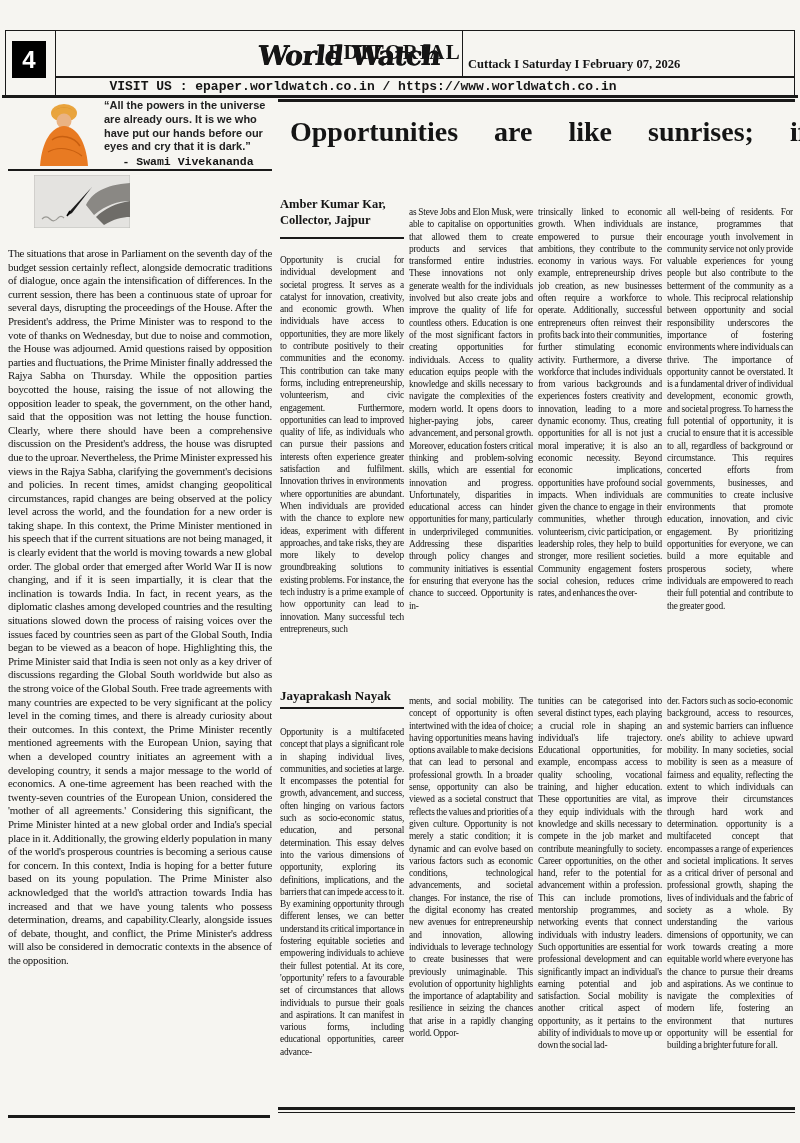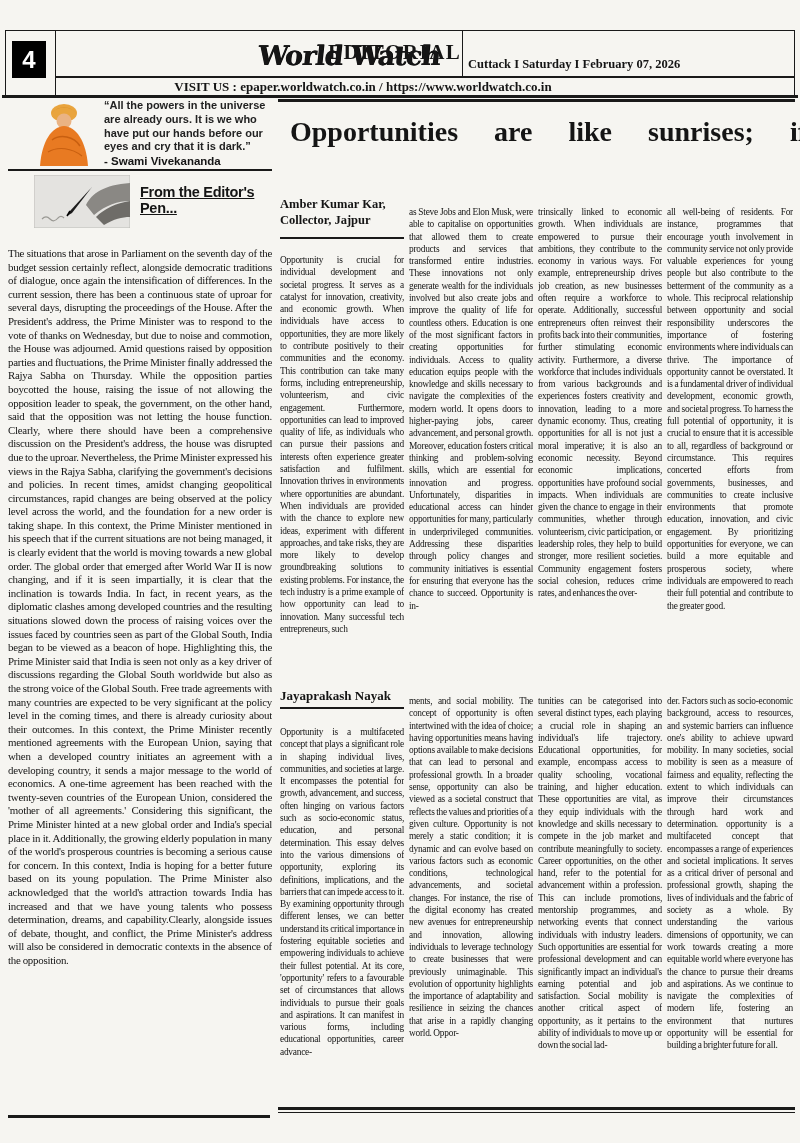--- a/index.html
+++ b/index.html
@@ -9,28 +9,28 @@
   .vr{position:absolute;background:#1a1a1a;}
 
   
   .pageno{position:absolute;left:12px;top:41px;width:34px;height:37px;background:#000;color:#fff;
           font-family:"Liberation Sans",sans-serif;font-weight:bold;font-size:24px;
           display:flex;align-items:center;justify-content:center;}
   .masthead{position:absolute;left:258px;top:40px;font-family:"DejaVu Serif",serif;font-weight:bold;
             font-size:27px;letter-spacing:-1px;transform:skewX(-6deg);text-shadow:0.5px 0 #000;}
   .section{position:absolute;left:328px;top:40px;font-weight:bold;font-size:21px;letter-spacing:1.5px;text-align:center;}
   .dateline{position:absolute;left:468px;top:57px;font-weight:bold;font-size:12.5px;}
-  .visit{position:absolute;left:0;top:79px;width:726px;text-align:center;font-weight:bold;font-size:13px;}
+  .visit{position:absolute;left:0;top:79px;width:726px;text-align:center;font-weight:bold;font-size:13px;font-family:Liberation Mono, monospace;}
 
   
   .viveka{position:absolute;left:30px;top:100px;width:68px;height:66px;}
   .quote-text{position:absolute;left:104px;top:99px;width:168px;font-family:"Liberation Sans",sans-serif;
               font-weight:600;font-size:11px;line-height:13.8px;color:#222;}
-  .quote-attr{position:absolute;left:104px;top:155px;width:168px;text-align:left;
-              font-family:Liberation Sans, sans-serif;font-weight:bold;font-size:11.5px;}
+  .quote-attr{position:absolute;left:104px;top:155px;width:168px;text-align:center;
+              font-family:Liberation Mono, monospace;font-weight:bold;font-size:11.5px;}
   .pen-img{position:absolute;left:34px;top:175px;width:96px;height:53px;}
   .pen-label{position:absolute;left:140px;top:184px;width:135px;font-family:"Liberation Sans",sans-serif;
              font-weight:bold;font-size:14.5px;text-decoration:underline;letter-spacing:-0.3px;}
   .ed-headline{position:absolute;left:8px;top:208px;width:264px;margin:0;font-size:27px;
                font-weight:bold;text-align:justify;text-align-last:justify;letter-spacing:-0.5px;}
   .ed-body{position:absolute;left:8px;top:247px;width:264px;height:860px;overflow:hidden;
            text-align:justify;font-size:10.9px;line-height:13.6px;letter-spacing:-0.25px;word-spacing:-0.4px;}
 
   
   .a1-headline{position:absolute;left:278px;top:104px;width:517px;margin:12px;font-weight:bold;
@@ -81,21 +81,20 @@
   <div class="pen-img">
     <svg width="96" height="53" viewBox="0 0 96 53">
       <rect x="0" y="0" width="96" height="53" fill="#e4e3e0" stroke="#bdbcb8" stroke-width="1"></rect>
       <path d="M96,8 C70,10 58,18 52,30 L60,40 C72,30 84,26 96,26 Z" fill="#8a8884"></path>
       <path d="M96,26 C82,28 70,34 62,42 L70,50 C80,44 88,42 96,42 Z" fill="#6e6c68"></path>
       <path d="M58,12 L36,36 L33,41 L38,38 Z" fill="#1c1c1c"></path>
       <path d="M36,36 L33,41" stroke="#000" stroke-width="1.5"></path>
       <path d="M8,44 q4,-4 8,0 q4,4 8,-1 q3,-3 6,0" stroke="#9a9994" stroke-width="1.2" fill="none"></path>
     </svg>
   </div>
-  <div class="pen-label">From the Editor's Pen...</div>
 
   <div class="ed-body">The situations that arose in Parliament on the seventh day of the budget session certainly reflect, alongside democratic traditions of dialogue, once again the intensification of differences. In the current session, there has been a continuous state of uproar for several days, disrupting the proceedings of the House. After the President's address, the Prime Minister was to respond to the vote of thanks on Wednesday, but due to noise and commotion, the House was adjourned. Amid questions raised by opposition parties and fluctuations, the Prime Minister finally addressed the Rajya Sabha on Thursday. While the opposition parties boycotted the house, raising the issue of not allowing the opposition leader to speak, the government, on the other hand, said that the opposition was not letting the house function.  Clearly, where there should have been a comprehensive discussion on the President's address, the house was disrupted due to the uproar. Nevertheless, the Prime Minister expressed his views in the Rajya Sabha, clarifying the government's decisions and policies. In recent times, amidst changing geopolitical circumstances, rapid changes are being observed at the policy level across the world, and the foundation for a new order is taking shape. In this context, the Prime Minister mentioned in his speech that if the current situations are not being managed, it is clearly evident that the world is moving towards a new global order.  The global order that emerged after World War II is now changing, and if it is seen impartially, it is clear that the inclination is towards India. In fact, in recent years, as the diplomatic clashes among developed countries and the resulting situations slowed down the process of raising voices over the issues faced by countries seen as part of the Global South, India began to be viewed as a beacon of hope. Highlighting this, the Prime Minister said that India is seen not only as a key driver of discussions regarding the Global South worldwide but also as the strong voice of the Global South.  Free trade agreements with many countries are expected to be very significant at the policy level in the coming times, and there is already curiosity about their outcomes. In this context, the Prime Minister recently mentioned agreements with the European Union, saying that when a developed country initiates an agreement with a developing country, it sends a major message to the world of economics. A one-time agreement has been reached with the twenty-seven countries of the European Union, considered the 'mother of all agreements.' Considering this significant, the Prime Minister hinted at a new global order and India's special place in it. Additionally, the growing elderly population in many of the world's prosperous countries is becoming a serious cause for concern. In this context, India is hoping for a better future based on its young population. The Prime Minister also acknowledged that the world's attraction towards India has increased and that we have young talents who possess determination, dreams, and capability.Clearly, alongside issues of debate, thought, and conflict, the Prime Minister's address will also be considered in democratic contexts in the absence of the opposition.</div>
   <div class="hr" style="left:8px;top:1115px;width:262px;height:2.5px;"></div>
 
   <div class="hr" style="left:278px;top:99px;width:517px;height:2.5px;"></div>
   <h2 class="a1-headline">
     <div>Opportunities are like sunrises; if</div>
   </h2>
   <div class="byline" style="left:280px;top:196px;">
     <div>Amber Kumar Kar,</div>

